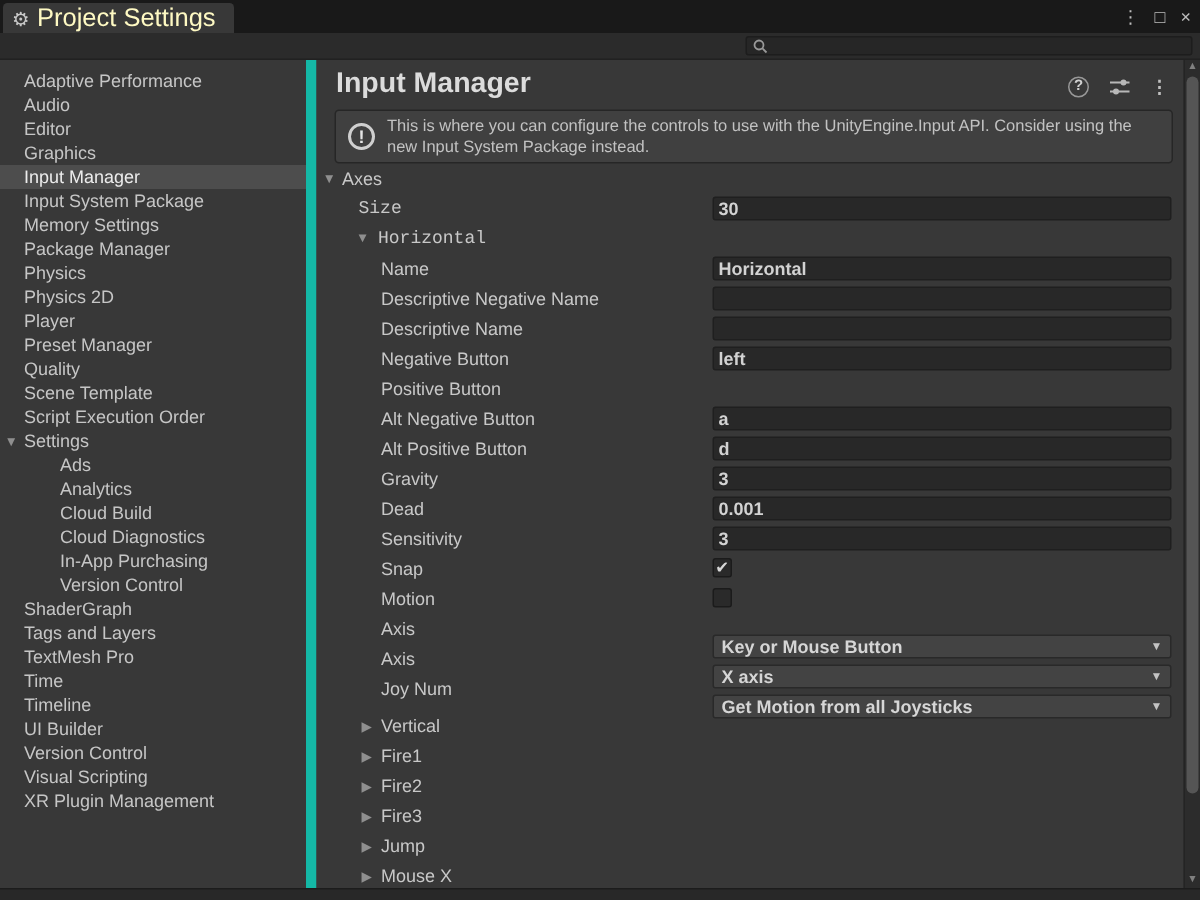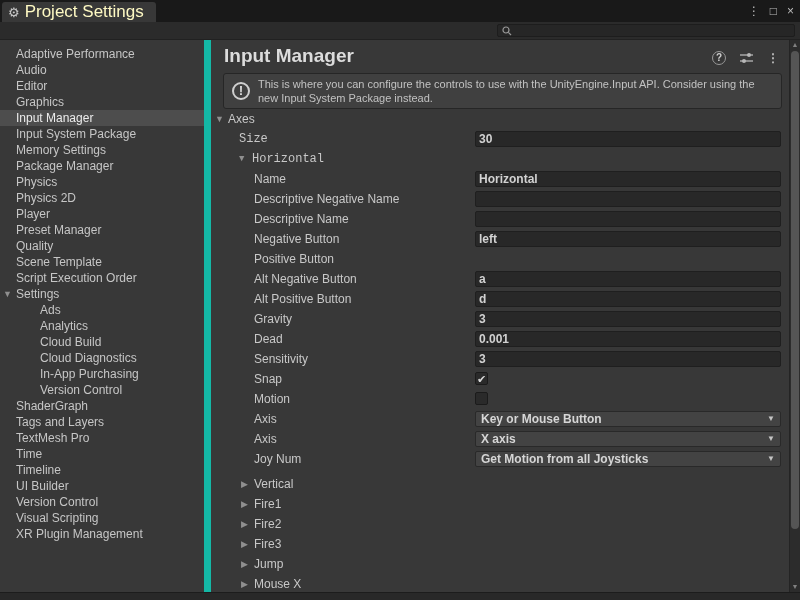--- a/index.html
+++ b/index.html
@@ -42,21 +42,21 @@
   .info-icon { position:absolute; left:8px; top:8px; width:18px; height:18px; border:2px solid #cfcfcf; border-radius:50%; color:#e6e6e6; font-weight:bold; font-size:12px; text-align:center; line-height:14px; }
   .info-text { margin-left:34px; padding:3px 6px 0 0; font-size:11px; line-height:14px; color:#c2c2c2; }
 
   .rows { position:absolute; top:69px; left:0; right:0; }
   .frow { position:relative; height:20px; display:flex; align-items:center; }
   .frow.gap { margin-top:5px; }
   .pl0 { padding-left:4px; } .pl1 { padding-left:28px;font-family:Liberation Mono, monospace; } .pl2 { padding-left:43px; } .pl1c { padding-left:30px; }
   .lbl { font-size:12px; color:#c8c8c8; white-space:nowrap; }
   .val { position:absolute; left:264px; right:8px; top:2px; height:16px;font-weight:bold; }
   .tfield { background:#282828; border:1px solid #1f1f1f; border-radius:2px; color:#d2d2d2; font-size:12px; font-family:"Liberation Sans",sans-serif; padding:0 3px; outline:none; }
-  .dropdown { background:#434343; border:1px solid #292929; border-radius:2px; display:flex; align-items:center; justify-content:space-between; padding:0 5px; }
+  .dropdown { background:#434343; border:1px solid #292929; border-radius:2px; display:flex; align-items:center; justify-content:space-between; padding:0 5px;margin-top:12px; }
   .dval { font-size:12px; color:#d6d6d6; white-space:nowrap; overflow:hidden; }
   .darrow { color:#c4c4c4; font-size:8px; line-height:8px; }
   .checkbox { left:264px; right:auto; width:13px; height:13px; top:3px; background:#2a2a2a; border:1px solid #1b1b1b; border-radius:2px; position:absolute; text-align:center; }
   .check { color:#d8d8d8; font-size:11px; line-height:12px; display:block; }
 
   
   .vscroll { width:11px; flex:none; background:#2c2c2c; border-left:1px solid #242424; position:relative; }
   .scroll-arrow { position:absolute; left:0; width:10px; text-align:center; color:#808080; font-size:7px; line-height:10px; }
   .scroll-up { top:0; }
   .scroll-down { bottom:0; }

